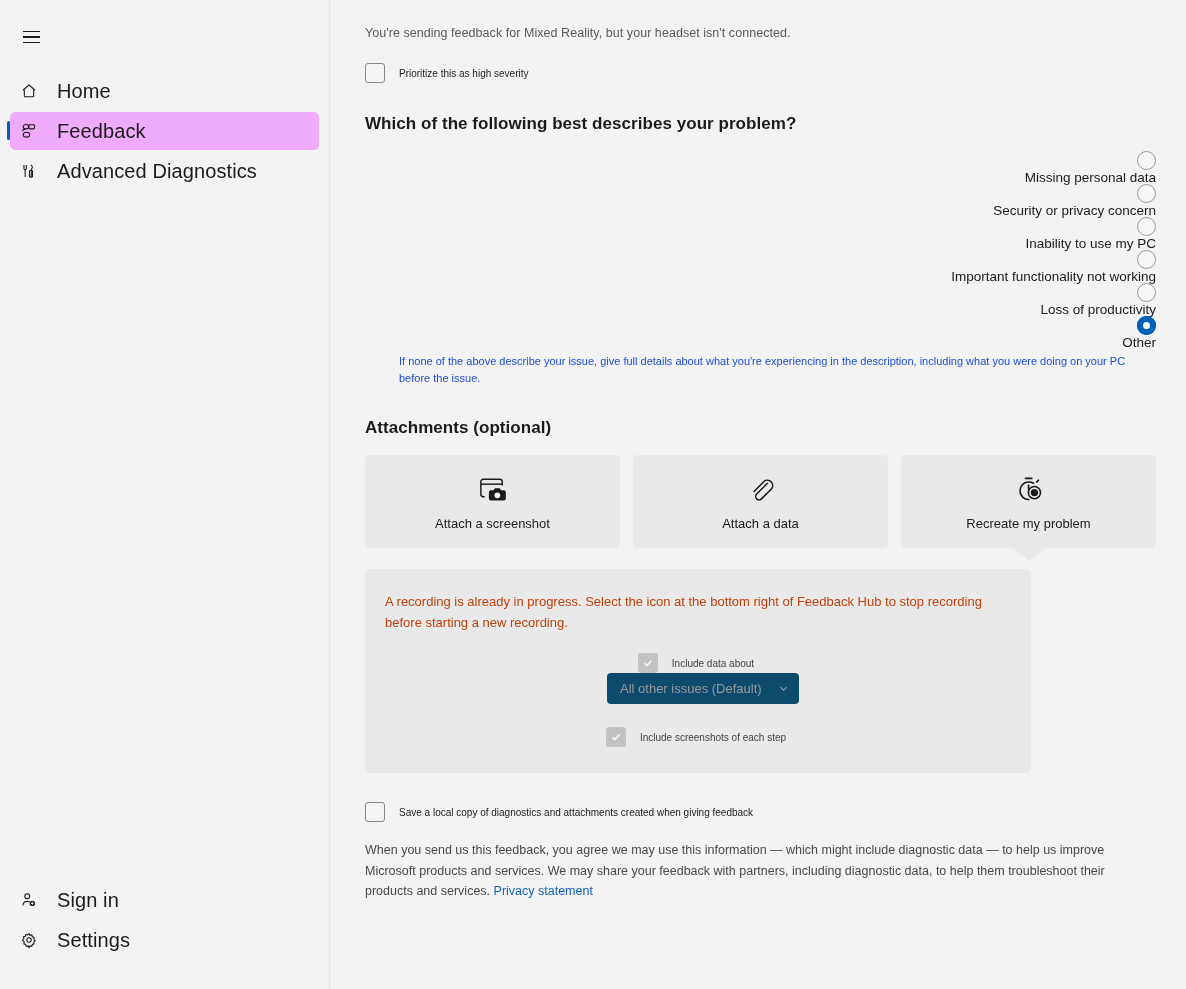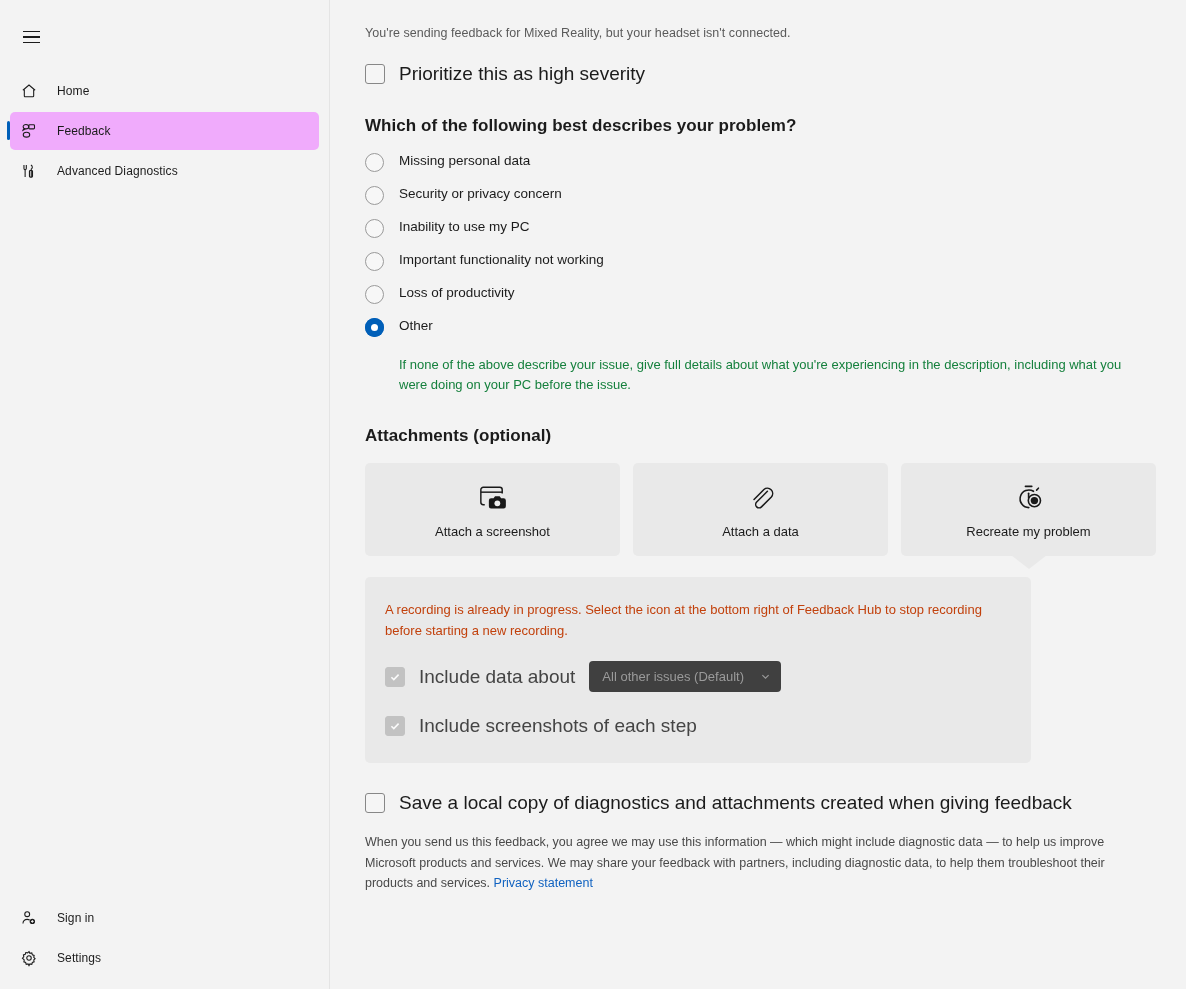--- a/index.html
+++ b/index.html
@@ -42,24 +42,24 @@
     left: -3px; top: 9px;
     width: 3px; height: 19px;
     background: #005FB8; border-radius: 2px;
   }
   .nav-icon {
     width: 26px; height: 20px;
     display: flex; align-items: center; justify-content: flex-start;
     color: #1B1B1B; flex: 0 0 26px;
   }
   .nav-label {
-    font-size: 12px; color: #1B1B1B;
+    font-size: 20px; color: #1B1B1B;
     margin-left: 11px; letter-spacing: .1px;
   }
-  .sidebar-bottom { margin-top: auto; padding-bottom: 10px; }
+  .sidebar-bottom { margin-top: auto; padding-bottom: 28px; }
 
   
   .main {
     flex: 1; height: 907px;
     position: relative;
     background: #F3F3F3;
     padding: 26px 0 0 0;
     overflow: hidden;
   }
   .content { padding-left: 35px; padding-right: 30px; }
@@ -76,52 +76,52 @@
     border: 1px solid #878787;
     border-radius: 3px; background: #F5F5F5;
     flex: 0 0 20px;
     display: flex; align-items: center; justify-content: center;
   }
   .cb.disabled-checked {
     background: #C2C2C2; border-color: #C2C2C2;
   }
   .cb.disabled-checked svg { display: block; }
   .cb svg { display: none; }
-  .cb-label { font-size: 19px; color: #1B1B1B; margin-left: 14px; }
+  .cb-label { font-size: 10px; color: #1B1B1B; margin-left: 14px; }
   .cb-label.dim { color: #444; }
 
   h2.section {
     font-size: 17px; font-weight: 600;
     color: #1B1B1B; margin: 31px 0 17px 0;
     letter-spacing: .05px;
   }
 
   
   .radio-list { margin-bottom: 4px; }
   .radio-row {
-    display: flex; align-items: flex-start;
-    height: 33px; cursor: pointer;
+    display: flex; align-items: flex-end;
+    height: 33px; cursor: pointer; flex-direction: column;
   }
   .radio {
     width: 19px; height: 19px; border-radius: 50%;
     border: 1.3px solid #9A9A9A; background: #F7F7F7;
     flex: 0 0 19px;
     display: flex; align-items: center; justify-content: center;
   }
   .radio.checked {
     border: none; background: #005FB8;
     box-shadow: inset 0 0 0 1px #005FB8;
   }
   .radio.checked::after {
     content: ""; width: 7px; height: 7px;
     border-radius: 50%; background: #fff;
   }
   .radio-label { font-size: 13.5px; color: #1B1B1B; margin-left: 15px; }
   .radio-help {
-    font-size: 13px; color: #15803d;
+    font-size: 11px; color: #1d4ed8;
     line-height: 1.55; margin: 4px 0 0 34px;
     max-width: 745px;
   }
 
   
   .attach-row { display: flex; gap: 13px; margin-bottom: 0; }
   .attach-tile {
     flex: 1; height: 93px;
     background: #E9E9E9; border-radius: 5px;
     display: flex; flex-direction: column;
@@ -146,25 +146,25 @@
     margin-top: 21px;
     width: 666px;
     background: #E9E9E9; border-radius: 5px;
     padding: 22px 24px 26px 20px;
   }
   .rec-text {
     font-size: 13px; color: #c2410c;
     line-height: 1.62; max-width: 612px;
     margin-bottom: 20px;
   }
-  .rec-opt { display: flex; align-items: center; margin-bottom: 23px; }
+  .rec-opt { display: flex; align-items: center; margin-bottom: 23px; flex-direction: column; }
   .rec-opt:last-child { margin-bottom: 0; }
   .dropdown {
     margin-left: 14px; height: 31px;
-    background: #404040; border-radius: 4px;
+    background: #0c4a6e; border-radius: 4px;
     display: flex; align-items: center;
     padding: 0 10px 0 13px; cursor: default;
     min-width: 192px; justify-content: space-between;
   }
   .dropdown-val { font-size: 13px; color: #9A9A9A; }
   .chev { color: #9A9A9A; margin-left: 14px; display: flex; }
 
   
   .save-row { margin-top: 29px; }
   .legal {

